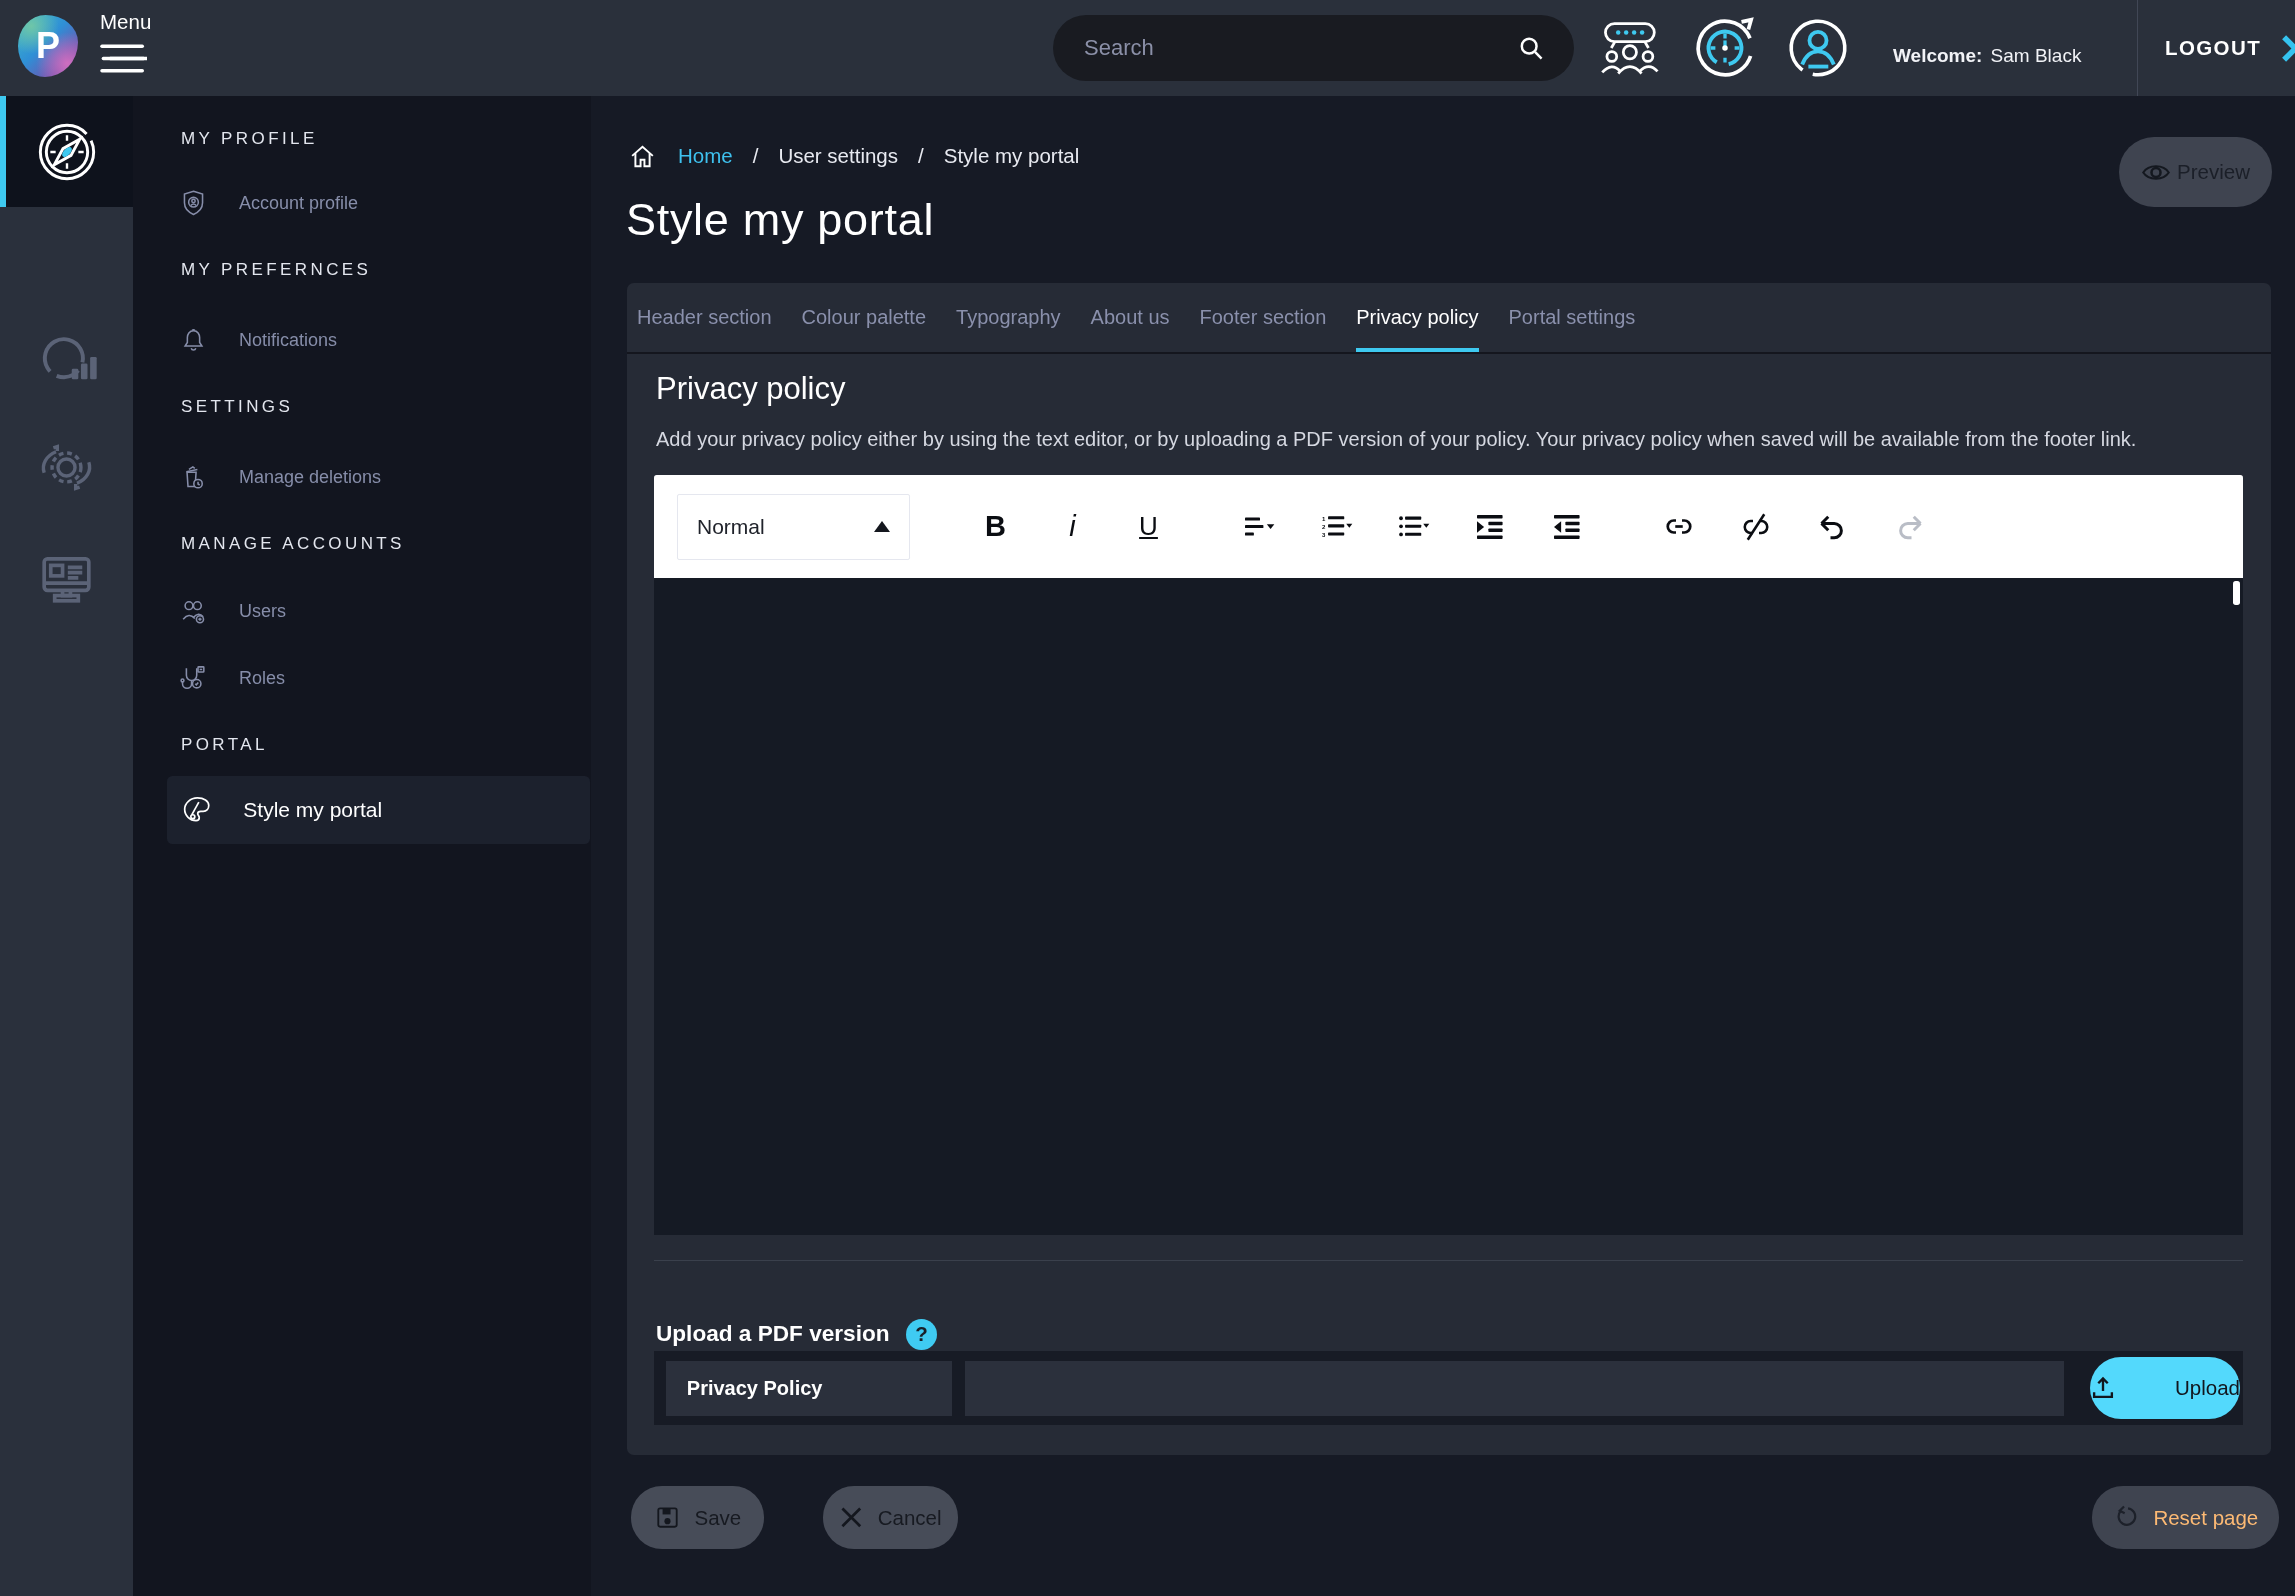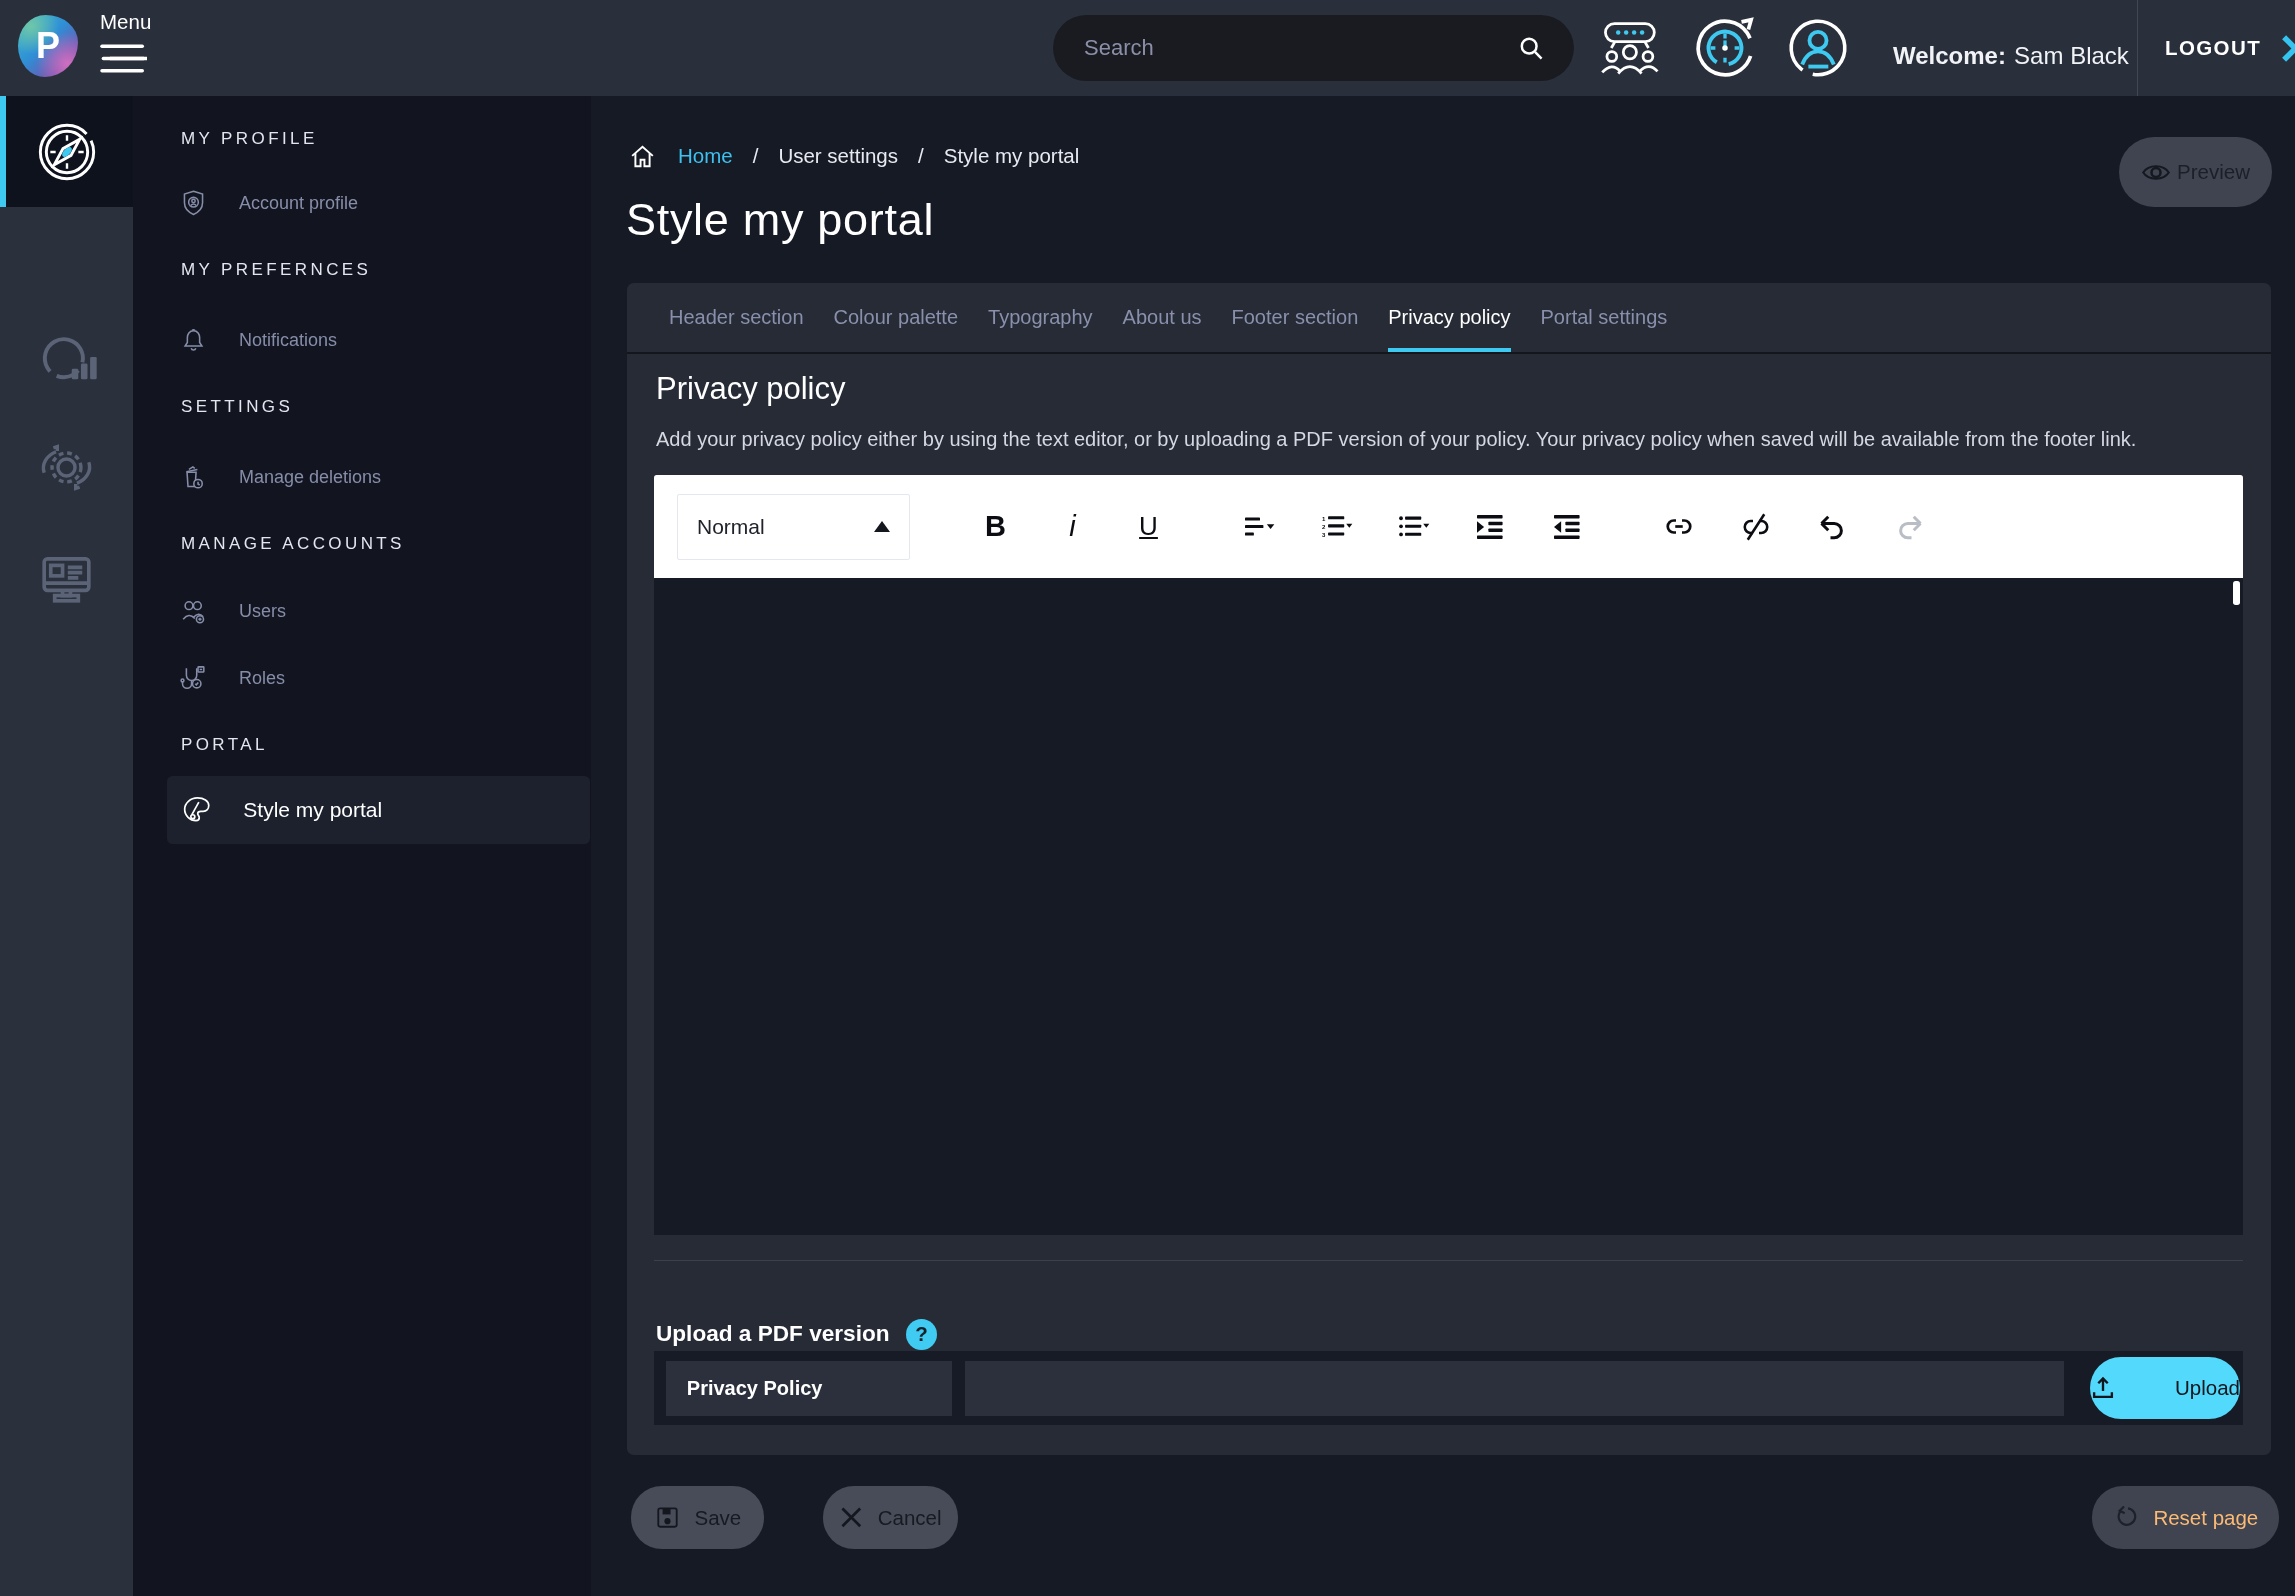--- a/index.html
+++ b/index.html
@@ -32,21 +32,21 @@
     left:1053px; top:15px; width:521px; height:66px;
     background:#191b21; border-radius:33px; padding:0 27px 0 31px;
     display:flex; align-items:center;
   }
   .search-pill input {
     flex:1; background:transparent; border:none; outline:none;
     font-family:"Liberation Sans", sans-serif; font-size:22px; color:#e7e9f1;
   }
   .search-pill input::placeholder { color:#8b90a8; }
   .hdr-ico { top:13.7px; width:68px; height:68px; display:flex; align-items:center; justify-content:center; }
-  .welcome { left:1893px; top:0; height:112px; font-size:24px; color:#f2f3f7; }
+  .welcome { left:1893px; top:0; height:112px; font-size:19px; color:#f2f3f7; }
   .welcome b { font-weight:bold; margin-right:8.2px; }
   .hdr-divider { left:2137px; top:0; width:1.4px; height:96px; background:#414756; }
   .logout { left:2165px; top:0; height:96px; gap:19px; cursor:pointer; }
   .logout span { font-size:20.5px; font-weight:bold; letter-spacing:1.4px; color:#fff; }
 
   
   .rail { left:0; top:96px; width:133px; height:1501px; background:#2a303c; }
   .rail-active {
     left:0; top:0; width:133px; height:111px; background:#0e121c;
     display:flex; align-items:center; justify-content:center;
@@ -76,21 +76,21 @@
     left:2119px; top:137px; width:153px; height:70px; border-radius:35px;
     background:#3f4450; display:flex; align-items:center; justify-content:center; gap:6px; cursor:pointer;
   }
   .preview-btn span { font-size:20.5px; color:#1b1f28; }
   .page-title { left:626px; top:194px; font-size:45px; font-weight:400; letter-spacing:0.7px; color:#fff; }
 
   
   .panel { left:627px; top:283px; width:1644px; height:1172px; background:#262b36; border-radius:6.8px; }
   .tabs-row {
     left:0; top:0; width:100%; height:71px; display:flex; align-items:stretch;
-    padding-left:42px; gap:30px; border-bottom:2.1px solid #14161e;
+    padding-left:10px; gap:30px; border-bottom:2.1px solid #14161e;
   }
   .tab { display:flex; align-items:center; font-size:20px; color:#8a90ac; cursor:pointer; white-space:nowrap; }
   .tab.active { color:#fff; box-shadow:inset 0 -4.1px 0 #3ec9f0; }
   .sec-heading { left:29px; top:88px; font-size:31px; font-weight:400; color:#fff; }
   .sec-desc { left:29px; top:145px; font-size:20px; color:#d5d8e1; }
 
   
   .editor { left:27px; top:192px; width:1589px; height:759px; }
   .ed-toolbar { position:relative; width:100%; height:103px; background:#fff; border-radius:2.7px 2.7px 0 0; }
   .style-select {

